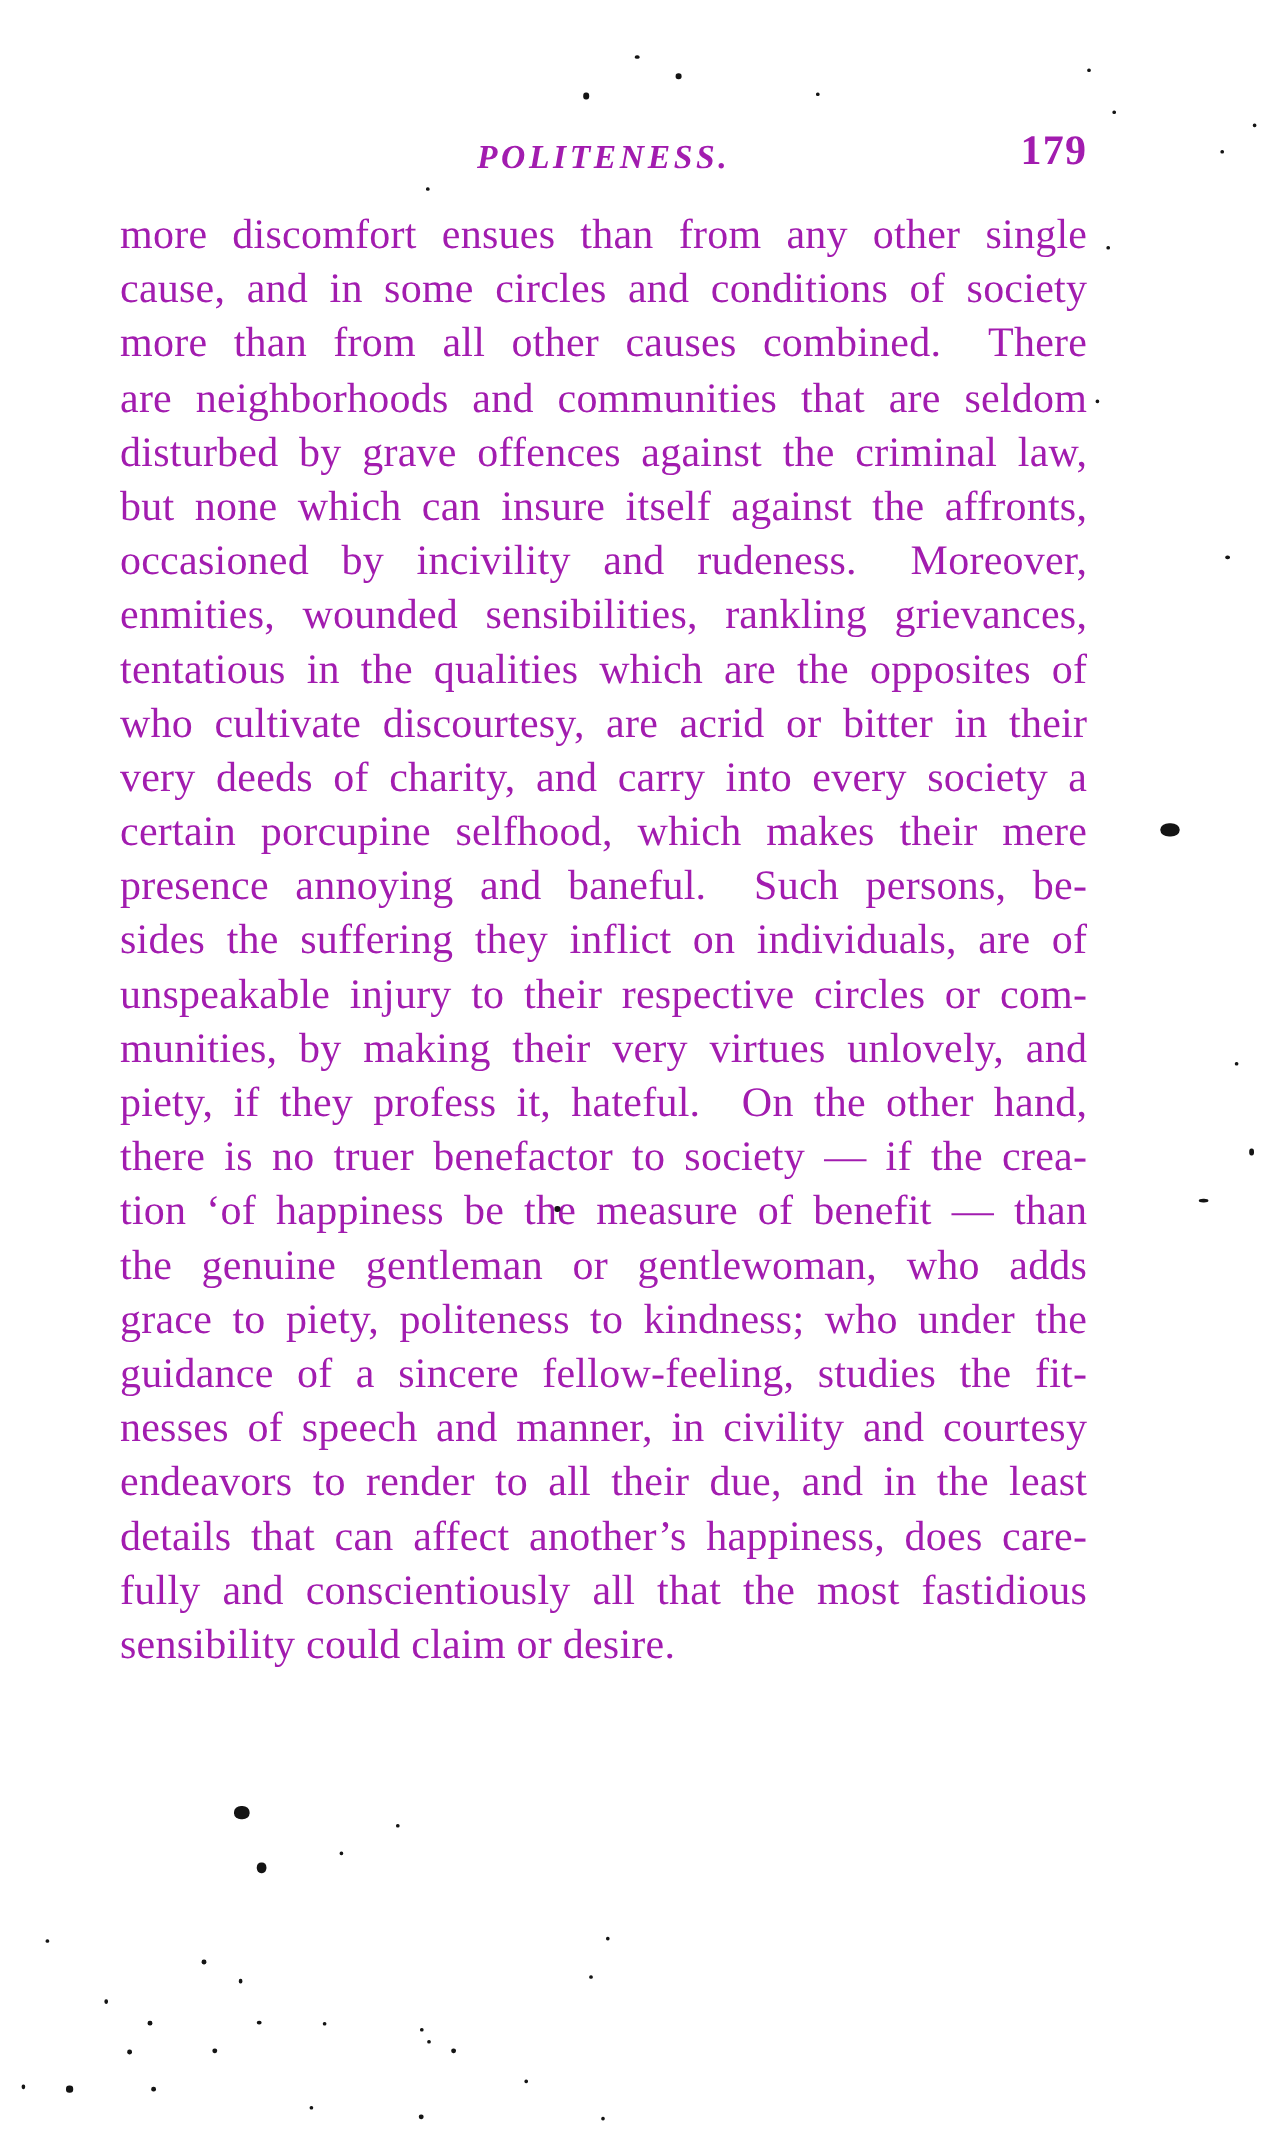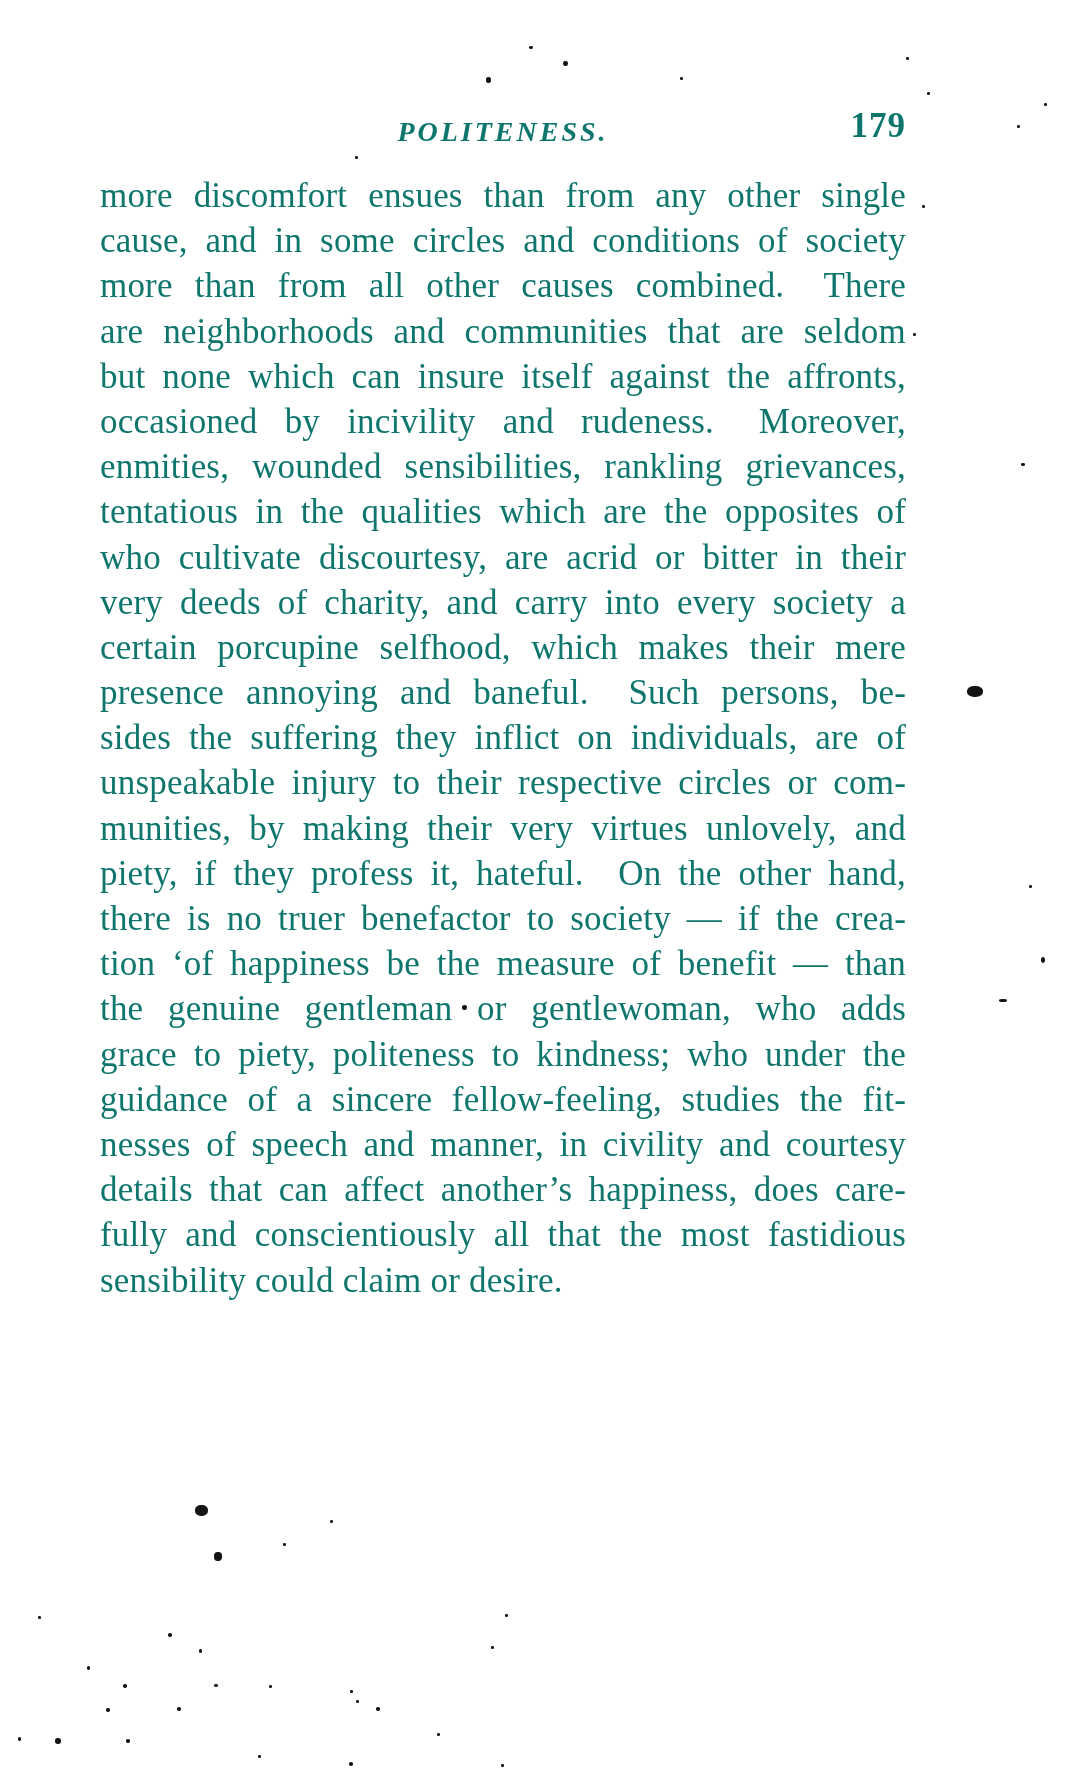--- a/index.html
+++ b/index.html
@@ -72,49 +72,51 @@
   }
   .speck {
     position: absolute;
     background: #141414;
     border-radius: 45%;
   }
 </style>
 </head>
 <body>
 
-<div class="page" style="color: #0f766e; background: rgb(255, 255, 255);">
+<div class="page" style="color: #a21caf; background: rgb(255, 255, 255);">
   <div class="header">
     <div class="running-head">POLITENESS.</div>
     <div class="page-number">179</div>
   </div>
 
   <div class="body-text">
       <div class="body-line">more discomfort ensues than from any other single</div>
       <div class="body-line">cause, and in some circles and conditions of society</div>
       <div class="body-line">more than from all other causes combined.  There</div>
       <div class="body-line">are neighborhoods and communities that are seldom</div>
+      <div class="body-line">disturbed by grave offences against the criminal law,</div>
       <div class="body-line">but none which can insure itself against the affronts,</div>
       <div class="body-line">occasioned by incivility and rudeness.  Moreover,</div>
       <div class="body-line">enmities, wounded sensibilities, rankling grievances,</div>
       <div class="body-line">tentatious in the qualities which are the opposites of</div>
       <div class="body-line">who cultivate discourtesy, are acrid or bitter in their</div>
       <div class="body-line">very deeds of charity, and carry into every society a</div>
       <div class="body-line">certain porcupine selfhood, which makes their mere</div>
       <div class="body-line">presence annoying and baneful.  Such persons, be-</div>
       <div class="body-line">sides the suffering they inflict on individuals, are of</div>
       <div class="body-line">unspeakable injury to their respective circles or com-</div>
       <div class="body-line">munities, by making their very virtues unlovely, and</div>
       <div class="body-line">piety, if they profess it, hateful.  On the other hand,</div>
       <div class="body-line">there is no truer benefactor to society — if the crea-</div>
       <div class="body-line">tion ‘of happiness be the measure of benefit — than</div>
       <div class="body-line">the genuine gentleman or gentlewoman, who adds</div>
       <div class="body-line">grace to piety, politeness to kindness; who under the</div>
       <div class="body-line">guidance of a sincere fellow-feeling, studies the fit-</div>
       <div class="body-line">nesses of speech and manner, in civility and courtesy</div>
+      <div class="body-line">endeavors to render to all their due, and in the least</div>
       <div class="body-line">details that can affect another’s happiness, does care-</div>
       <div class="body-line">fully and conscientiously all that the most fastidious</div>
       <div class="body-line">sensibility could claim or desire.</div>
     </div>
 
   <div class="noise-layer">
       <div class="speck" style="left: 529px; top: 46px; width: 4px; height: 3px;"></div>
       <div class="speck" style="left: 563px; top: 61px; width: 5px; height: 5px;"></div>
       <div class="speck" style="left: 486px; top: 77px; width: 5px; height: 6px;"></div>
       <div class="speck" style="left: 680px; top: 77px; width: 3px; height: 3px;"></div>

